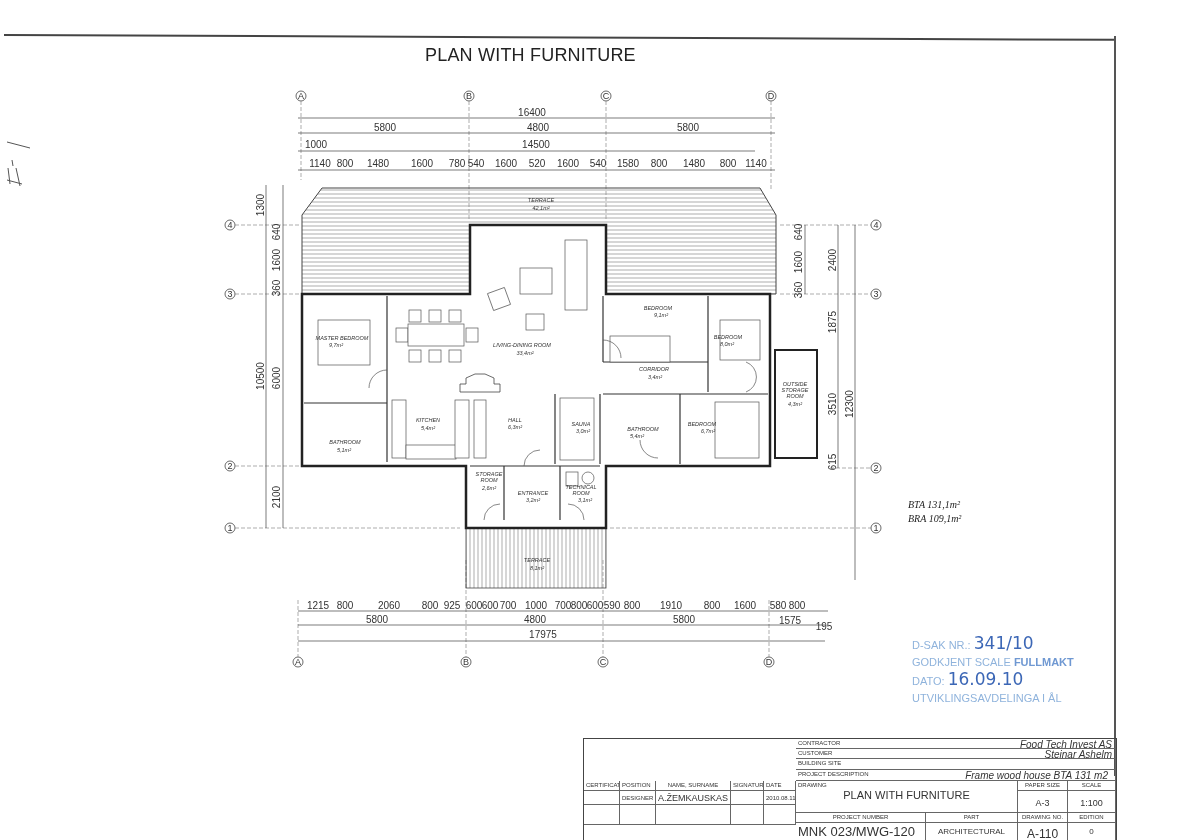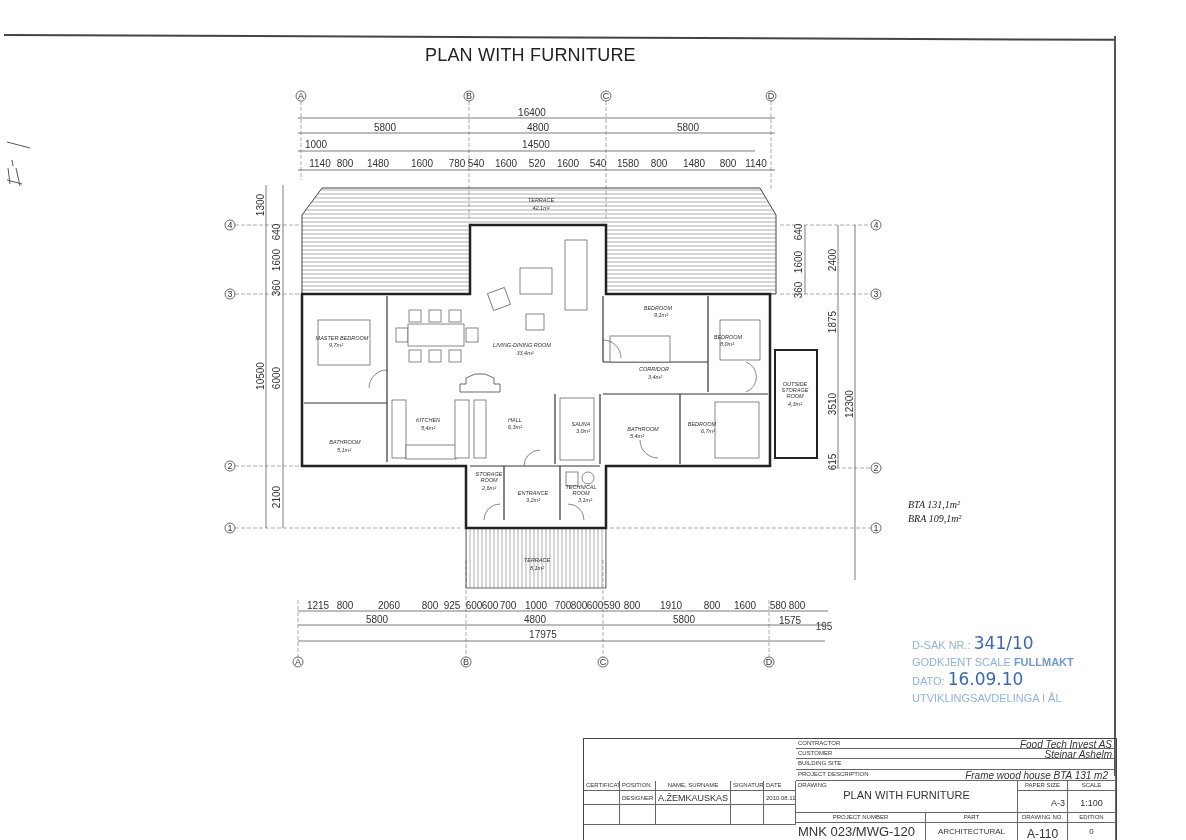--- a/index.html
+++ b/index.html
@@ -327,21 +327,21 @@
   <div class="tb-cell" style="left:180px;top:42px;width:32px;height:10px;">DATE</div>
   <div class="tb-cell" style="left:212px;top:42px;width:222px;height:32px;"><span>DRAWING</span><div class="big" style="margin-top:1px;">PLAN WITH FURNITURE</div></div>
   <div class="tb-cell" style="left:434px;top:42px;width:50px;height:10px;text-align:center;">PAPER SIZE</div>
   <div class="tb-cell" style="left:484px;top:42px;width:48px;height:10px;text-align:center;">SCALE</div>
 
   <div class="tb-cell" style="left:0;top:52px;width:36px;height:14px;"></div>
   <div class="tb-cell" style="left:36px;top:52px;width:36px;height:14px;padding-top:4px;">DESIGNER</div>
   <div class="tb-cell" style="left:72px;top:52px;width:75px;height:14px;font-size:9px;padding-top:2px;">A.ŽEMKAUSKAS</div>
   <div class="tb-cell" style="left:147px;top:52px;width:33px;height:14px;"></div>
   <div class="tb-cell" style="left:180px;top:52px;width:32px;height:14px;padding-top:4px;">2010.08.11</div>
-  <div class="tb-cell" style="left:434px;top:52px;width:50px;height:22px;text-align:right;font-size:9px;padding-top:7px;">A-3</div>
+  <div class="tb-cell" style="left:434px;top:52px;width:50px;height:22px;text-align:center;font-size:9px;padding-top:7px;">A-3</div>
   <div class="tb-cell" style="left:484px;top:52px;width:48px;height:22px;text-align:center;font-size:9px;padding-top:7px;">1:100</div>
 
   <div class="tb-cell" style="left:0;top:66px;width:36px;height:20px;"></div>
   <div class="tb-cell" style="left:36px;top:66px;width:36px;height:20px;"></div>
   <div class="tb-cell" style="left:72px;top:66px;width:75px;height:20px;"></div>
   <div class="tb-cell" style="left:147px;top:66px;width:33px;height:20px;"></div>
   <div class="tb-cell" style="left:180px;top:66px;width:32px;height:20px;"></div>
 
   <div class="tb-cell" style="left:212px;top:74px;width:130px;height:10px;text-align:center;">PROJECT NUMBER</div>
   <div class="tb-cell" style="left:342px;top:74px;width:92px;height:10px;text-align:center;">PART</div>

